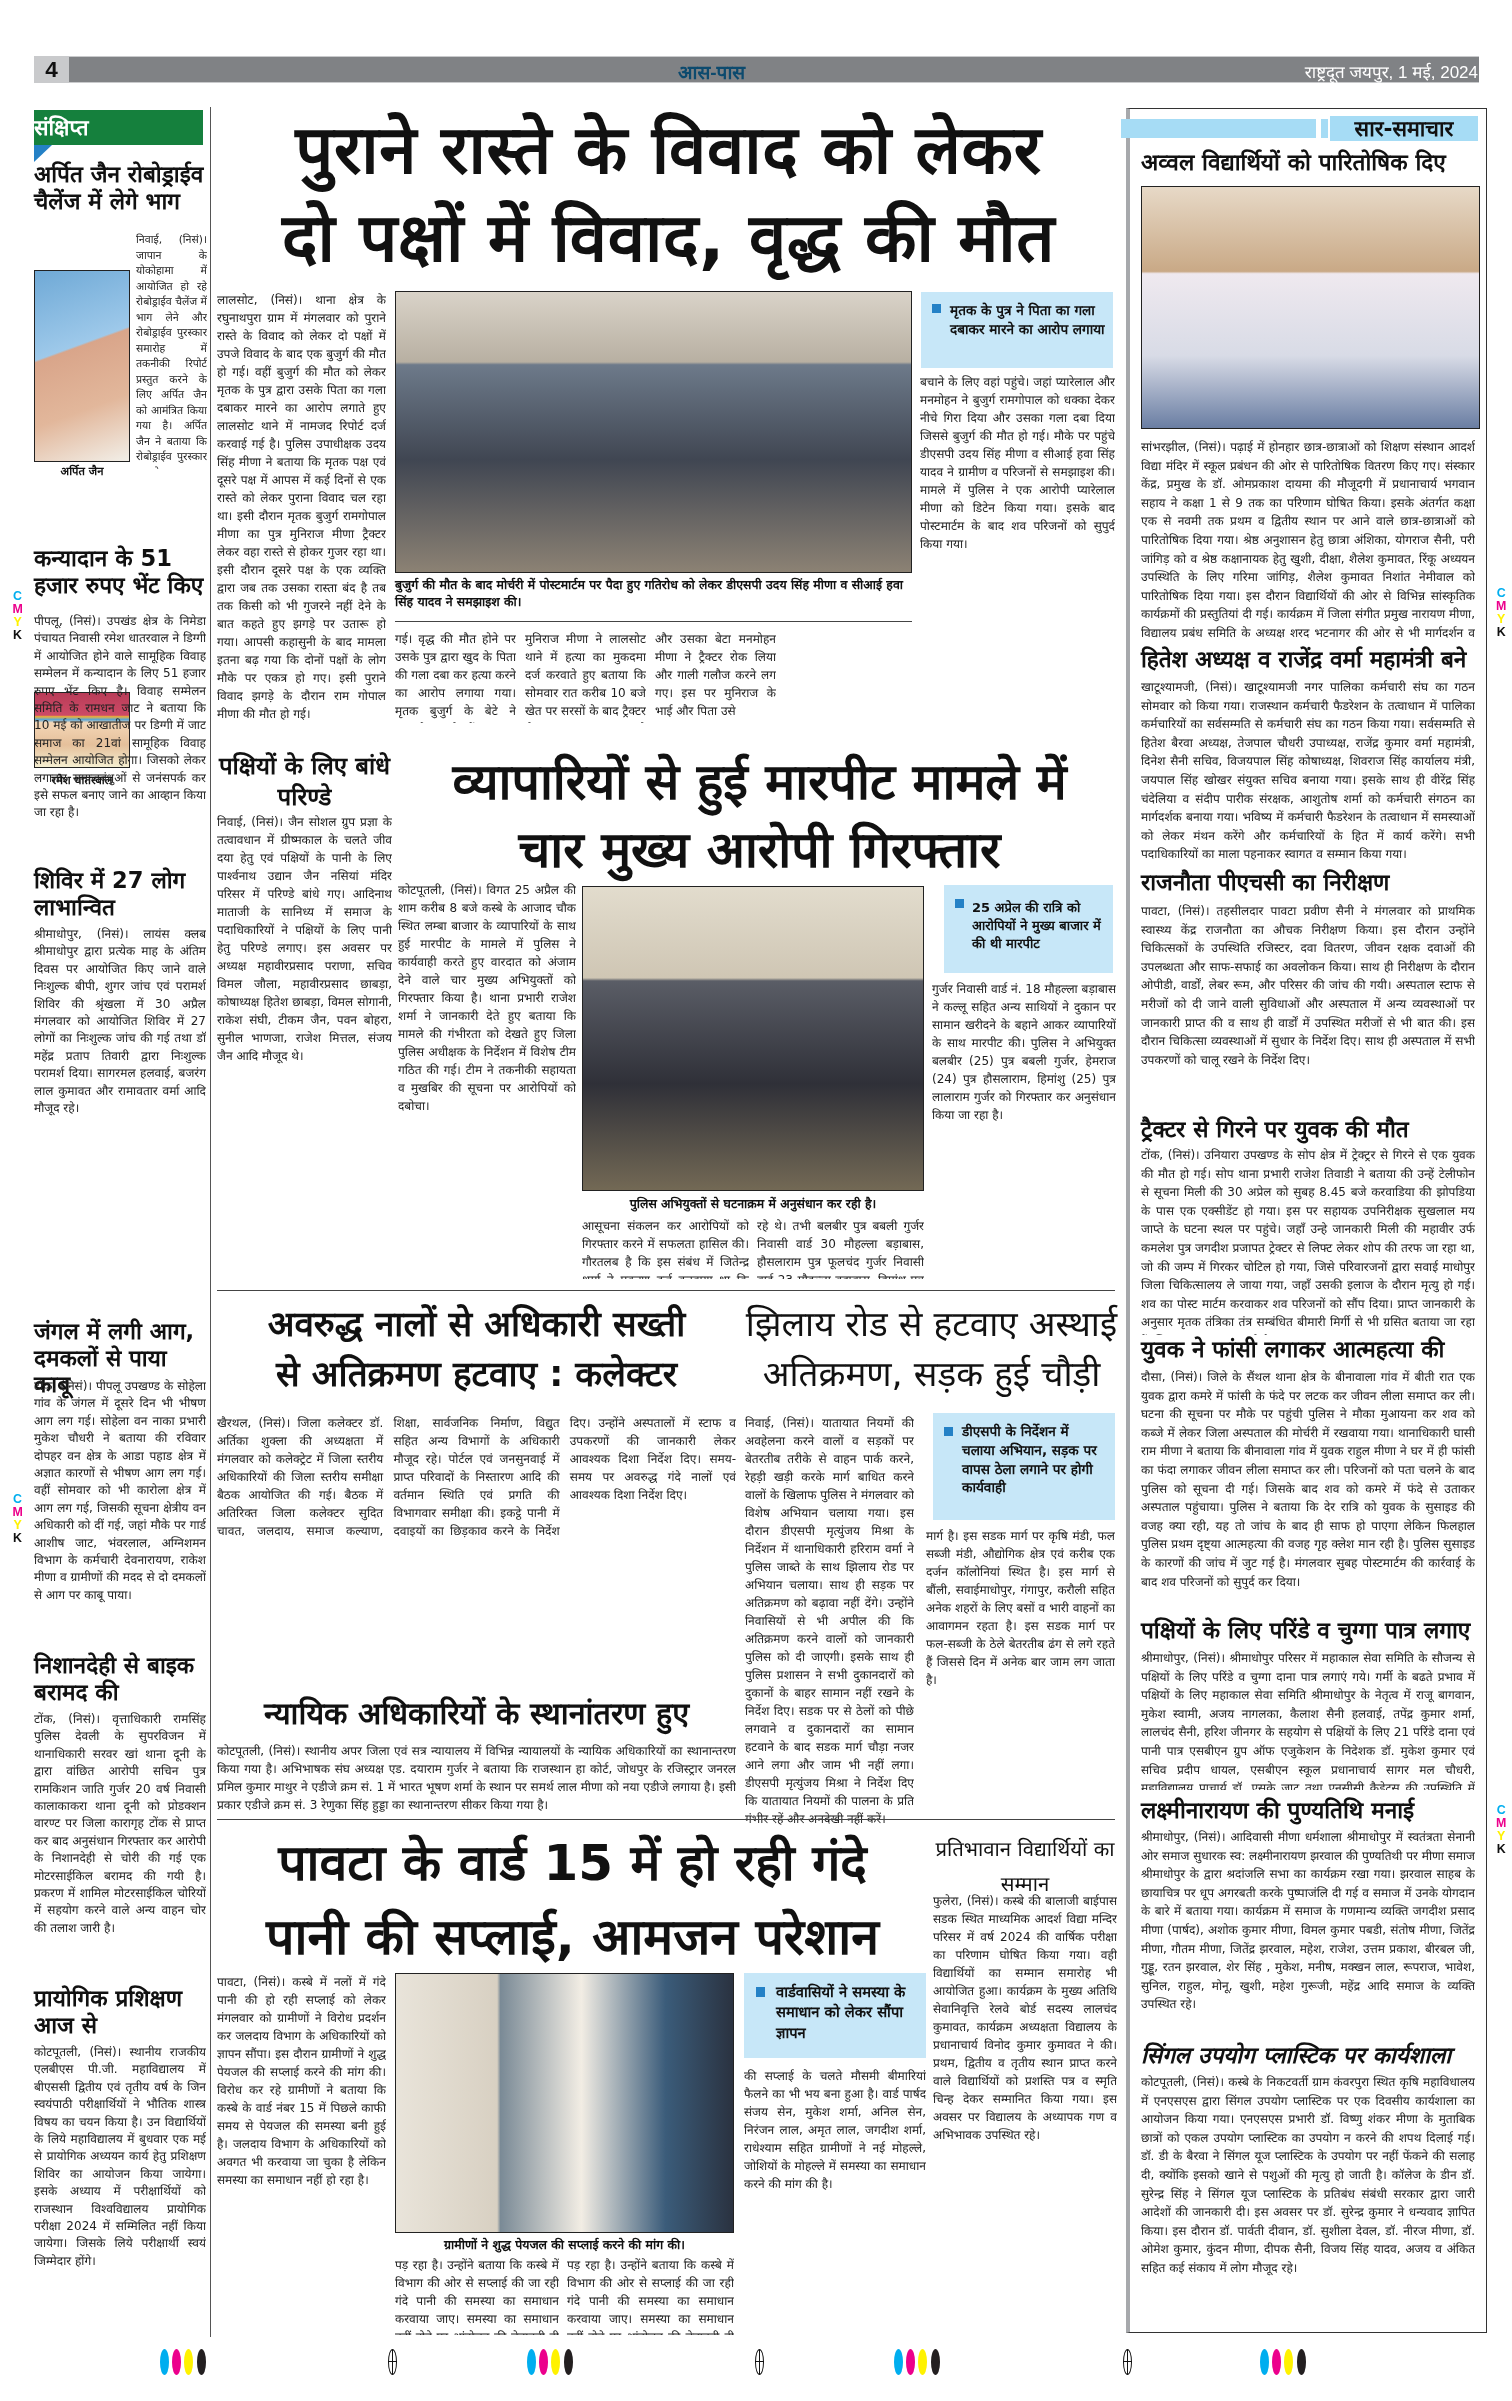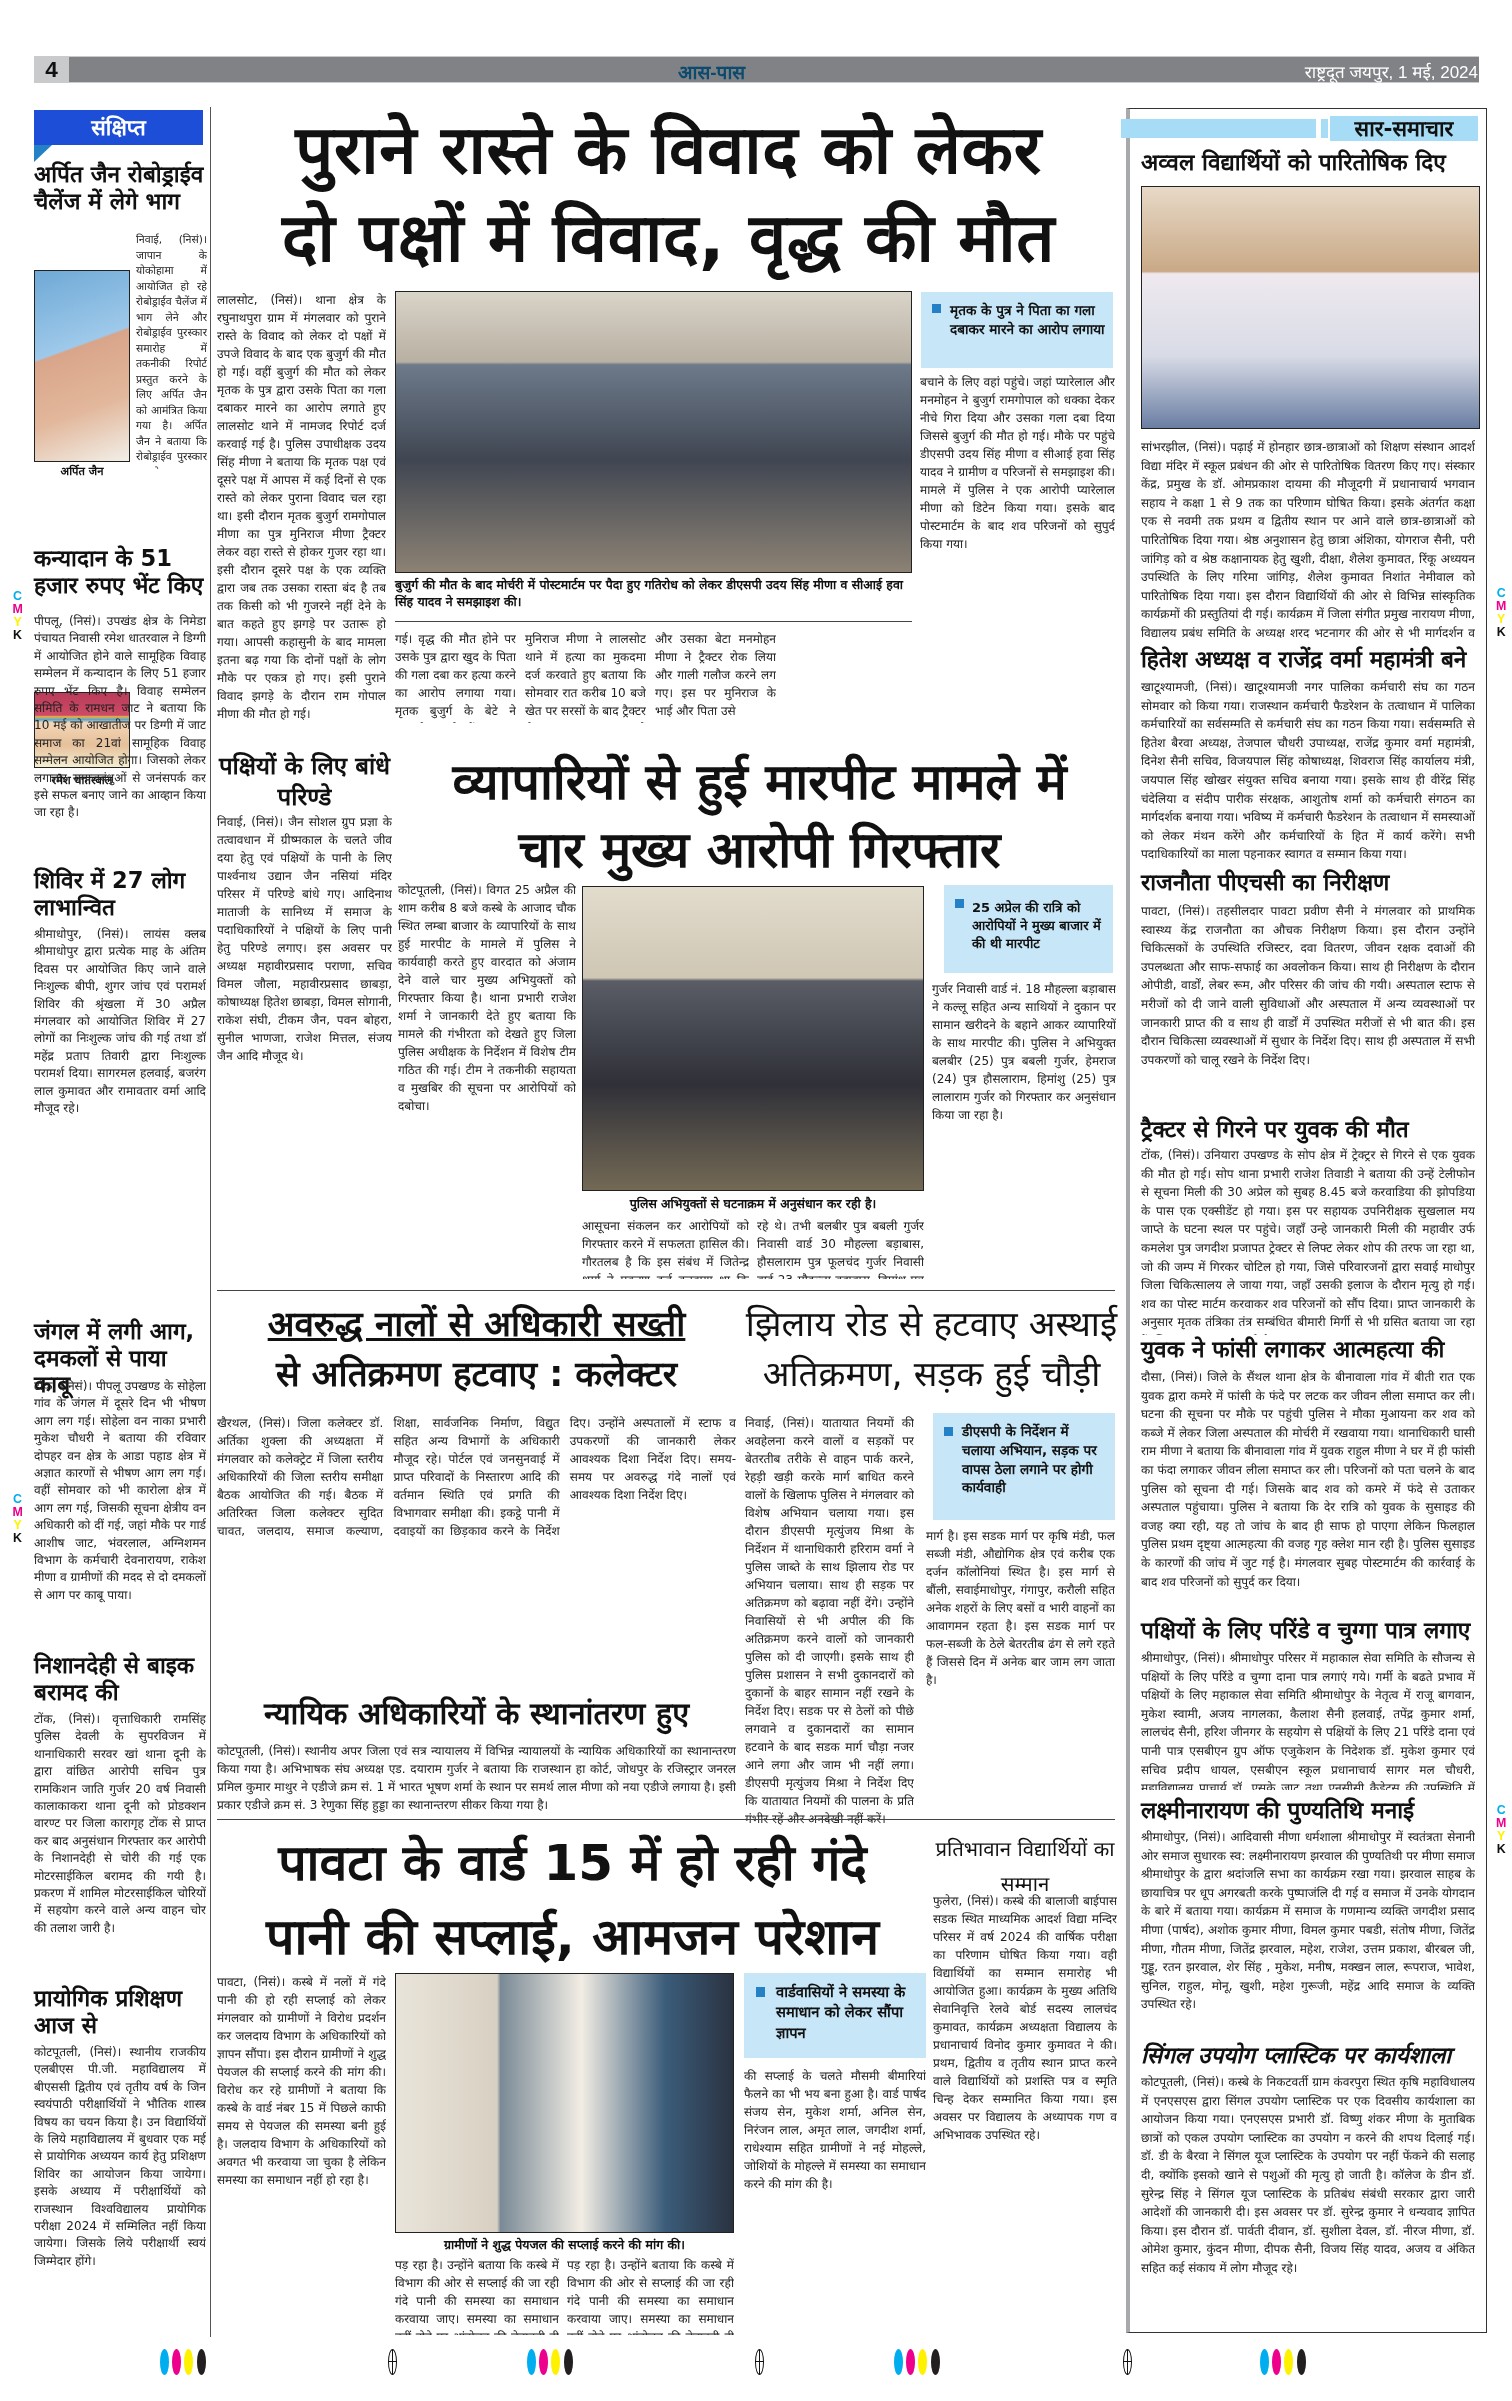--- a/index.html
+++ b/index.html
@@ -12,21 +12,21 @@
   .masthead { left: 34px; top: 56px; width: 1445px; height: 27px; background: #808285; border-top: 1.7px solid #c9cacc; border-bottom: 1.7px solid #c9cacc; }
   .page-no { left: 34px; top: 56px; width: 35px; height: 27px; background: #c9cacc; color: #111; font-size: 22.6px; font-weight: bold; text-align: center; line-height: 27px; font-family: "Liberation Sans", sans-serif; }
   .section-name { left: 678px; top: 59px; color: #0c4a6e; font-size: 19px; font-weight: bold; font-family: "Liberation Sans", sans-serif; }
   .dateline { right: 34px; top: 60px; color: #fff; font-size: 17px; font-family: "Liberation Sans", sans-serif; }
 
   
   .vrule { background: #555; width: 1.1px; }
   .hrule { background: #444; height: 1.1px; }
 
   
-  .brief-tag { left: 34px; top: 110px; width: 169px; height: 35px; background: #1d4ed8; color: #fff; font-size: 21.5px; font-weight: bold; text-align: center; line-height: 35px; }
+  .brief-tag { left: 34px; top: 110px; width: 169px; height: 35px; background: #15803d; color: #fff; font-size: 21.5px; font-weight: bold; text-align: left; line-height: 35px; }
   .brief-tag:after { content: ""; position: absolute; left: 0; bottom: -17px; border-left: 18px solid #2481c6; border-bottom: 17px solid transparent; }
   .lc-head { left: 34px; width: 172px; font-size: 22.6px; font-weight: bold; line-height: 1.18; color: #111; }
   .lc-body { left: 34px; width: 172px; font-size: 12px; line-height: 1.45; color: #222; text-align: justify; }
   .photo { background: linear-gradient(160deg, #6fa9d6 0%, #9ec9ea 40%, #d9a58a 41%, #e2b79b 70%, #f2efe8 100%); border: 1.1px solid #222; }
   .photo.turban { background: linear-gradient(180deg, #b93c58 0%, #cc4a66 30%, #e9b13a 32%, #57a6d8 36%, #f4d6b6 40%, #e5c09b 70%, #f4eed0 100%); }
   .cap { font-size: 11.3px; font-weight: bold; text-align: center; }
 
   
   .mega { font-size: 67px; font-weight: bold; line-height: 1.22; color: #111; letter-spacing: 0.6px; font-family: "DejaVu Sans", sans-serif; }
   .big { font-size: 50px; font-weight: bold; line-height: 1.25; color: #111; font-family: "DejaVu Sans", sans-serif; }
@@ -122,21 +122,21 @@
 <div class="col body-text" style="left:582px; top:1217px; width:167px; height:62px; overflow:hidden;">आसूचना संकलन कर आरोपियों को गिरफ्तार करने में सफलता हासिल की। गौरतलब है कि इस संबंध में जितेन्द्र शर्मा ने प्रकरण दर्ज करवाया था कि 25 अप्रैल की रात्रि को करीब 8 बजे दुकान में स्टॉक सहित कार्य कर</div>
 <div class="col body-text" style="left:757px; top:1217px; width:167px; height:62px; overflow:hidden;">रहे थे। तभी बलबीर पुत्र बबली गुर्जर निवासी वार्ड 30 मौहल्ला बड़ाबास, हौसलाराम पुत्र फूलचंद गुर्जर निवासी वार्ड 23 मौहल्ला बड़ाबास, हिमांशु पुत्र लालाराम गुर्जर निवासी वार्ड 28 मौहल्ला बड़ाबास, सुनील पुत्र बिजेन्द्र</div>
 <div class="abs callout" style="left:944px; top:885px; width:169px; height:88px; font-size:13px; padding:14px 8px 8px 28px;">
   <span class="bullet" style="left:11.3px; top:13.6px; width:9px; height:9px;"></span>
   <span>25 अप्रेल की रात्रि को आरोपियों ने मुख्य बाजार में की थी मारपीट</span>
 </div>
 <div class="col body-text" style="left:932px; top:980px; width:184px; height:299px; overflow:hidden;">गुर्जर निवासी वार्ड नं. 18 मौहल्ला बड़ाबास ने कल्लू सहित अन्य साथियों ने दुकान पर सामान खरीदने के बहाने आकर व्यापारियों के साथ मारपीट की। पुलिस ने अभियुक्त बलबीर (25) पुत्र बबली गुर्जर, हेमराज (24) पुत्र हौसलाराम, हिमांशु (25) पुत्र लालाराम गुर्जर को गिरफ्तार कर अनुसंधान किया जा रहा है।</div>
 
 <div class="abs hrule" style="left:217px; top:1290px; width:898px; height:1.1px;"></div>
 
-<div class="abs mid" style="left:217px; top:1302px; width:519px; text-align:center;text-decoration:underline;">अवरुद्ध नालों से अधिकारी सख्ती</div>
+<div class="abs mid" style="left:217px; top:1302px; width:519px; text-align:center;">अवरुद्ध नालों से अधिकारी सख्ती</div>
 <div class="abs mid" style="left:217px; top:1352px; width:519px; text-align:center;">से अतिक्रमण हटवाए : कलेक्टर</div>
 <div class="col body-text" style="left:217px; top:1414px; width:519px; height:254px; overflow:hidden; column-count:3; column-gap:10.2px;">खैरथल, (निसं)। जिला कलेक्टर डॉ. अर्तिका शुक्ला की अध्यक्षता में मंगलवार को कलेक्ट्रेट में जिला स्तरीय अधिकारियों की जिला स्तरीय समीक्षा बैठक आयोजित की गई। बैठक में अतिरिक्त जिला कलेक्टर सुदित चावत, जलदाय, समाज कल्याण, शिक्षा, सार्वजनिक निर्माण, विद्युत सहित अन्य विभागों के अधिकारी मौजूद रहे। पोर्टल एवं जनसुनवाई में प्राप्त परिवादों के निस्तारण आदि की वर्तमान स्थिति एवं प्रगति की विभागवार समीक्षा की। इकट्ठे पानी में दवाइयों का छिड़काव करने के निर्देश दिए। उन्होंने अस्पतालों में स्टाफ व उपकरणों की जानकारी लेकर आवश्यक दिशा निर्देश दिए। समय-समय पर अवरुद्ध गंदे नालों एवं आवश्यक दिशा निर्देश दिए।</div>
 
 <div class="abs mid" style="left:745px; top:1302px; width:373px; text-align:center; font-weight:normal;">झिलाय रोड से हटवाए अस्थाई</div>
 <div class="abs mid" style="left:745px; top:1352px; width:373px; text-align:center; font-weight:normal;">अतिक्रमण, सड़क हुई चौड़ी</div>
 <div class="col body-text" style="left:745px; top:1414px; width:169px; height:429px; overflow:hidden;">निवाई, (निसं)। यातायात नियमों की अवहेलना करने वालों व सड़कों पर बेतरतीब तरीके से वाहन पार्क करने, रेहड़ी खड़ी करके मार्ग बाधित करने वालों के खिलाफ पुलिस ने मंगलवार को विशेष अभियान चलाया गया। इस दौरान डीएसपी मृत्युंजय मिश्रा के निर्देशन में थानाधिकारी हरिराम वर्मा ने पुलिस जाब्ते के साथ झिलाय रोड पर अभियान चलाया। साथ ही सड़क पर अतिक्रमण को बढ़ावा नहीं देंगे। उन्होंने निवासियों से भी अपील की कि अतिक्रमण करने वालों को जानकारी पुलिस को दी जाएगी। इसके साथ ही पुलिस प्रशासन ने सभी दुकानदारों को दुकानों के बाहर सामान नहीं रखने के निर्देश दिए। सडक पर से ठेलों को पीछे लगवाने व दुकानदारों का सामान हटवाने के बाद सडक मार्ग चौड़ा नजर आने लगा और जाम भी नहीं लगा। डीएसपी मृत्युंजय मिश्रा ने निर्देश दिए कि यातायात नियमों की पालना के प्रति गंभीर रहें और अनदेखी नहीं करें।</div>
 <div class="abs callout" style="left:933px; top:1413px; width:182px; height:107px; font-size:13.6px; padding:9px 16px 8px 29px;">
   <span class="bullet" style="left:11.3px; top:13.6px; width:9px; height:9px;"></span>
   <span>डीएसपी के निर्देशन में चलाया अभियान, सड़क पर वापस ठेला लगाने पर होगी कार्यवाही</span>
 </div>

